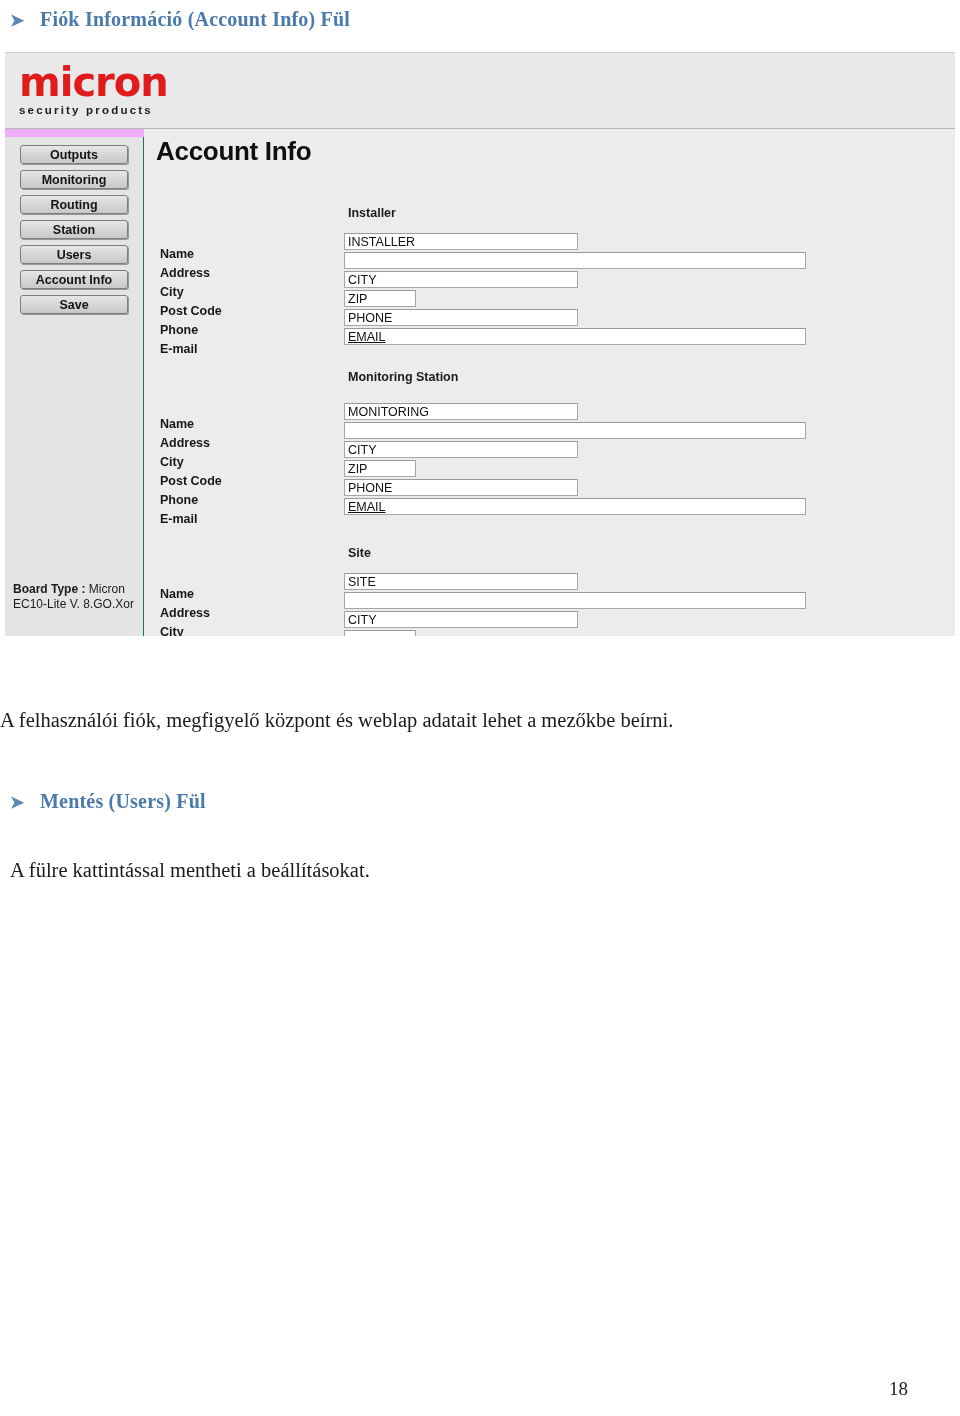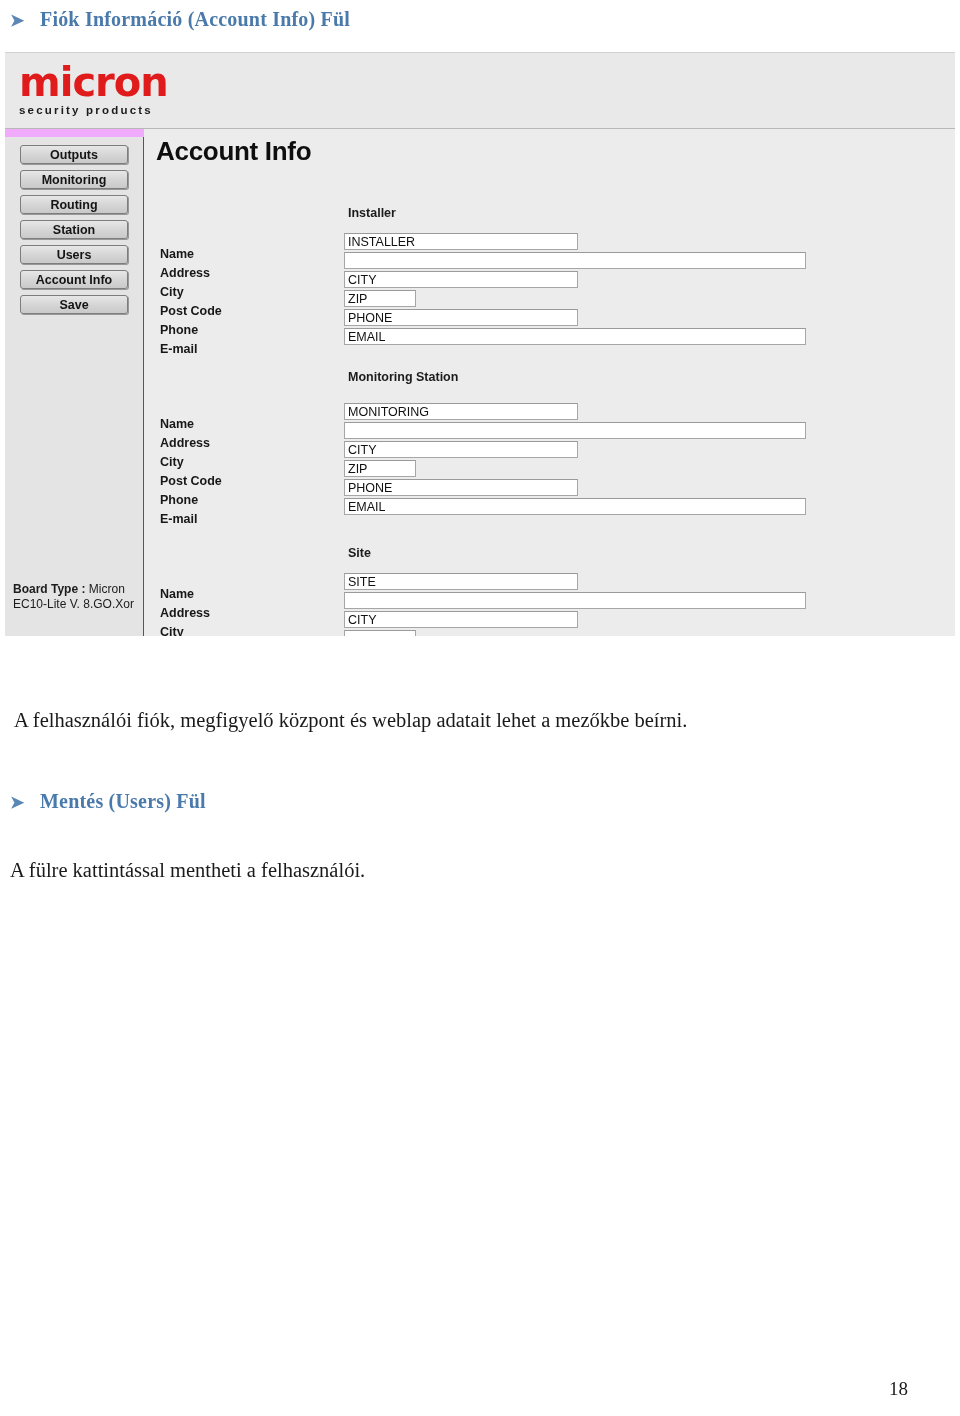--- a/index.html
+++ b/index.html
@@ -199,21 +199,21 @@
     box-sizing: border-box;
     font-family: "Liberation Sans", "DejaVu Sans", sans-serif;
     font-size: 12.5px;
     color: #111111;
     padding: 0 2px 0 3px;
     white-space: nowrap;
     overflow: hidden;
   }
   .w-short  { width: 72px; }
   .w-medium { width: 234px; }
-  .w-long   { width: 462px; }
+  .w-long   { width: 462px; text-decoration: underline; }
 </style>
 </head>
 <body>
 
 <div class="doc-heading" style="left:10px; top:8px;">
   <span class="bullet">➤</span>
   <span class="heading-text">Fiók Információ (Account Info) Fül</span>
 </div>
 
 <div class="screenshot">
@@ -320,22 +320,22 @@
         <span class="row-input w-medium">CITY</span>
       </div>
       <div class="form-row" style="top:501px;">
         <span class="row-label"></span>
         <span class="row-input w-short"></span>
       </div>
     </div>
   </div>
 </div>
 
-<div class="body-text" style="left:14px; top:709px;">A felhasználói fiók, megfigyelő központ és weblap adatait lehet a mezőkbe beírni.</div>
+<div class="body-text" style="left:0; top:709px;">A felhasználói fiók, megfigyelő központ és weblap adatait lehet a mezőkbe beírni.</div>
 
 <div class="doc-heading" style="left:10px; top:790px;">
   <span class="bullet">➤</span>
   <span class="heading-text">Mentés (Users) Fül</span>
 </div>
 
-<div class="body-text" style="left:10px; top:859px;">A fülre kattintással mentheti a felhasználói.</div>
+<div class="body-text" style="left:10px; top:859px;">A fülre kattintással mentheti a beállításokat.</div>
 
 <div class="page-number">18</div>
 
 </body></html>

